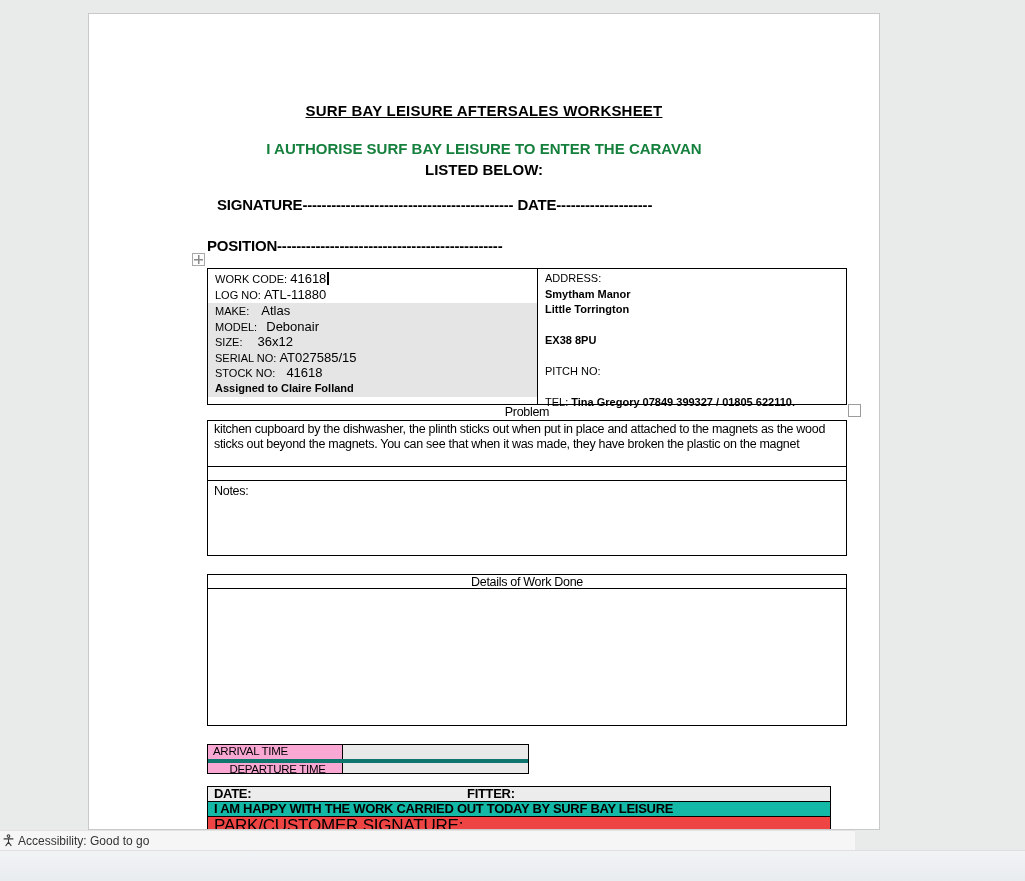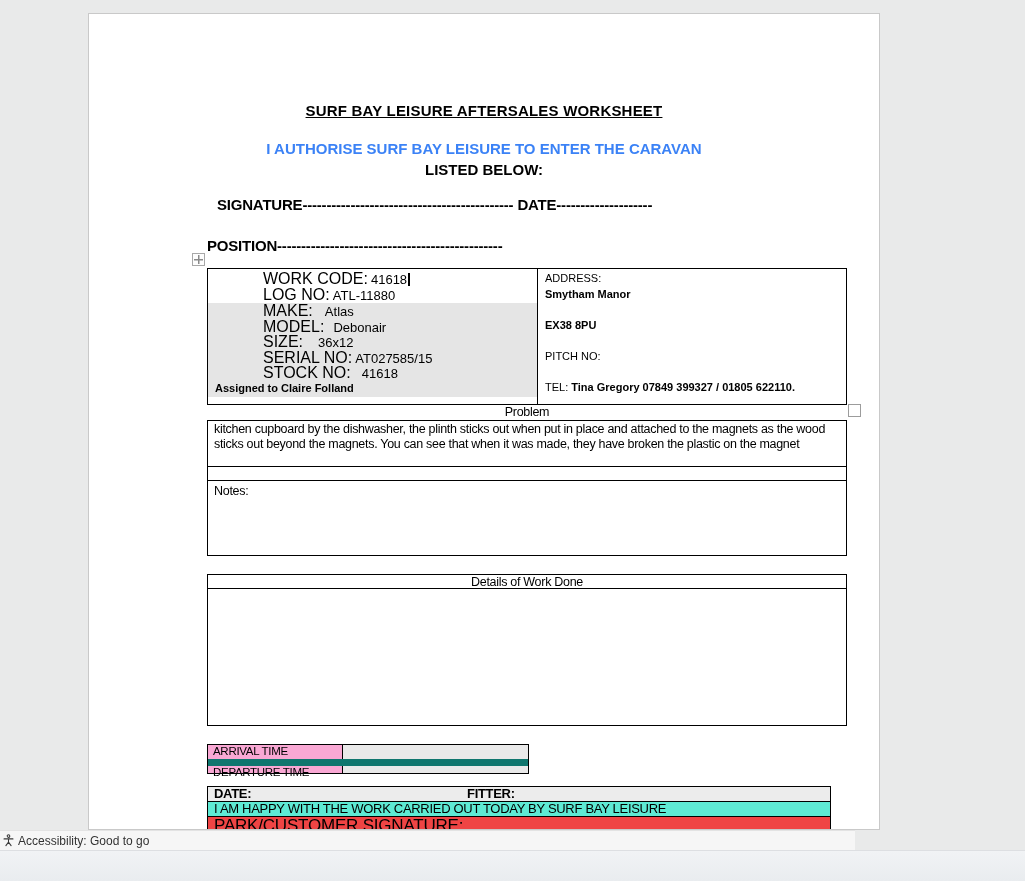--- a/index.html
+++ b/index.html
@@ -9,36 +9,36 @@
   .screen { position:absolute; inset:0; }
 
   
   .page {
     position:absolute; left:88px; top:13px; width:792px; height:817px;
     background:#ffffff; border:1px solid #c9c9c9; overflow:hidden;
   }
   .abs { position:absolute; }
   .doc-title { top:88px; left:0; width:100%; text-align:center;
     font-size:15px; font-weight:bold; text-decoration:underline; letter-spacing:.2px; color:#000; }
-  .doc-auth1 { top:126px; left:0; width:100%; text-align:center; font-size:15px; font-weight:bold; color:#3b82f6; }
+  .doc-auth1 { top:126px; left:0; width:100%; text-align:center; font-size:15px; font-weight:bold; color:#15803d; }
   .doc-auth2 { top:147px; left:0; width:100%; text-align:center; font-size:15px; font-weight:bold; color:#000; }
   .sig-line  { top:182px; left:128px; font-size:15px; font-weight:bold; color:#000; letter-spacing:-.2px; }
   .pos-line  { top:223px; left:118px; font-size:15px; font-weight:bold; color:#000; letter-spacing:-.2px; }
 
   .move-handle { left:103px; top:239px; width:13px; height:13px; border:1px solid #a8a8a8;
     background: linear-gradient(#8a8a8a,#8a8a8a) center/9px 1.5px no-repeat,
                 linear-gradient(#8a8a8a,#8a8a8a) center/1.5px 9px no-repeat, #fdfdfd; }
   .resize-handle { left:759px; top:390px; width:13px; height:13px; border:1px solid #9c9c9c; background:#fff; }
 
   
   .info-table { left:118px; top:254px; width:640px; height:137px; border:1px solid #000; display:flex; }
   .info-left  { width:330px; border-right:1px solid #000; padding:2px 0 0 0; font-size:11px; }
   .info-right { flex:1; padding:2px 6px 0 7px; font-size:11px; line-height:15.5px; }
   .irow { padding:0 0 0 7px; height:15.5px; line-height:15.5px; white-space:nowrap; }
-  .lbl  { font-size:16px; color:#000;margin-left:48px; }
+  .lbl  { font-size:11px; color:#000; }
   .val  { font-size:13px; color:#000; }
   .gray-block { background:#e5e5e5; margin-top:1px; padding-bottom:2px; }
   .assigned { font-size:11px; font-weight:600; padding-left:7px; height:14px; line-height:14px; }
   .caret { display:inline-block; width:1.5px; height:13px; background:#000; vertical-align:-2px; margin-left:1px; }
   .addr-b { font-weight:bold; }
   .blank-line { height:15.5px; }
 
   .cond { letter-spacing:-.3px; }
 
   
@@ -51,32 +51,32 @@
     font-size:12.5px; padding:3px 6px; color:#000; }
 
   
   .details-header { left:118px; top:560px; width:640px; height:15px; border:1px solid #000;
     text-align:center; font-size:12.5px; line-height:14px; color:#000; }
   .details-box { left:118px; top:574px; width:640px; height:138px; border:1px solid #000; background:#fff; }
 
   
   .times-table { left:118px; top:730px; width:322px; border:1px solid #000; }
   .times-row { display:flex; height:14px; }
-  .times-row + .times-row { border-top:7px solid #0f766e; }
+  .times-row + .times-row { border-top:4px solid #0f766e;text-align:center; }
   .t-lbl { width:135px; border-right:1px solid #000; font-size:11.5px; line-height:13px; padding-left:5px; background:#f9a8d4; }
   .t-val { flex:1; background:#e9e9e9; }
 
   
   .footer-table { left:118px; top:772px; width:624px; border:1px solid #000; }
   .f-row1 { position:relative; height:15px; background:#ececec; border-bottom:1px solid #000;
     font-size:13px; font-weight:bold; line-height:14px; }
   .f-date { position:absolute; left:6px; top:0; }
   .f-fitter { position:absolute; left:259px; top:0; }
-  .f-row2 { height:15px; background:#5eead4; border-bottom:1px solid #000;
-    font-size:13px; font-weight:normal; line-height:14px; padding-left:6px; white-space:nowrap; }
+  .f-row2 { height:15px; background:#14b8a6; border-bottom:1px solid #000;
+    font-size:13px; font-weight:bold; line-height:14px; padding-left:6px; white-space:nowrap; }
   .f-row3 { height:18px; background:#ef4444; font-size:17px; font-weight:normal; line-height:17px;
     padding-left:6px; letter-spacing:-.2px; white-space:nowrap; }
 
   
   .statusbar { position:absolute; left:0; top:830px; width:855px; height:20px;
     background:#f6f6f6; border-top:1px solid #e3e3e3; display:flex; align-items:center; }
   .sb-icon { margin:0 3px 0 2px; display:flex; }
   .sb-text { font-size:12px; color:#333; }
 
   
@@ -128,20 +128,21 @@
           <div class="irow">
             <span class="lbl">STOCK NO:</span>
             <span class="val" style="margin-left:8px;">41618</span>
           </div>
           <div class="assigned">Assigned to Claire Folland</div>
         </div>
       </div>
       <div class="info-right">
         <div>ADDRESS:</div>
         <div class="addr-b">Smytham Manor</div>
+        <div class="addr-b">Little Torrington</div>
         <div class="blank-line"></div>
         <div class="addr-b">EX38 8PU</div>
         <div class="blank-line"></div>
         <div>PITCH NO:</div>
         <div class="blank-line"></div>
         <div>
           <span>TEL:</span>
           <span class="addr-b">Tina Gregory 07849 399327 / 01805 622110.</span>
         </div>
       </div>

